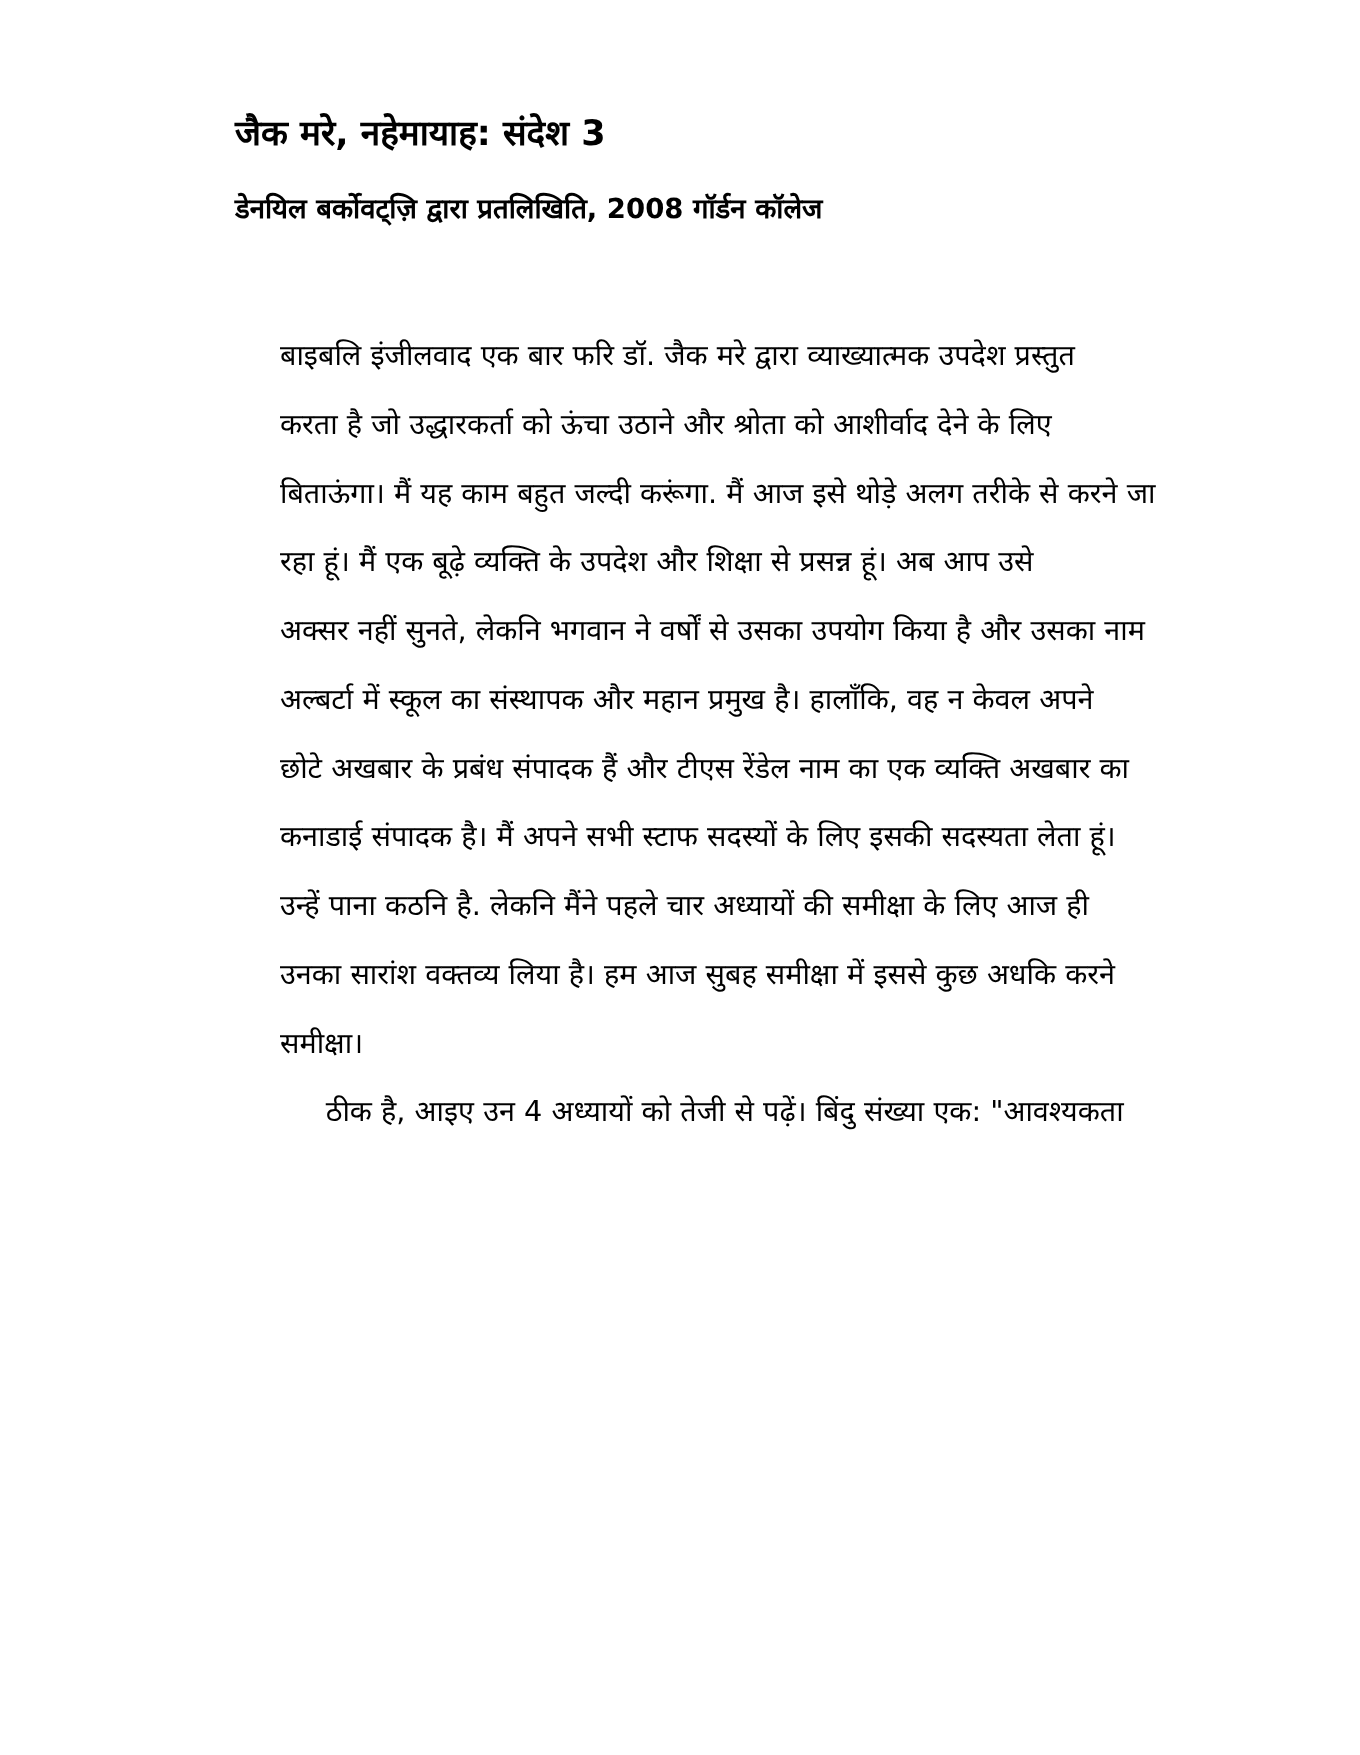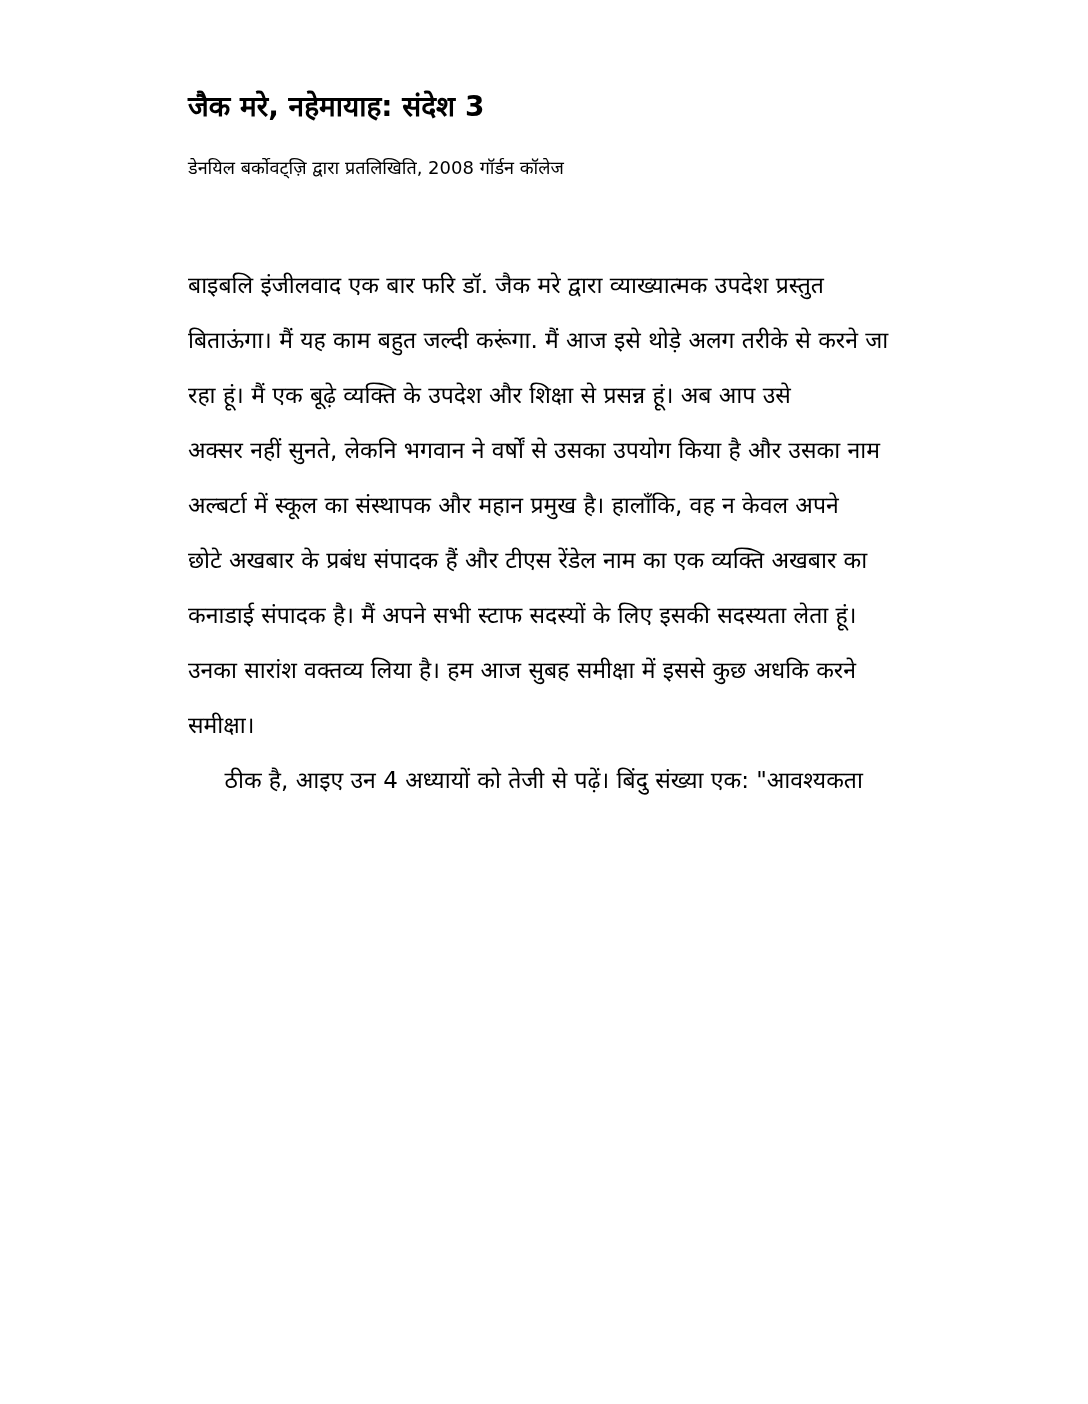--- a/index.html
+++ b/index.html
@@ -21,57 +21,60 @@
     color: #000000;
     background: #ffffff;
   }
   .title {
     font-size: 28px;
     font-weight: 700;
     line-height: 38px;
     margin: 0;
   }
   .subtitle {
-    font-size: 18px;
-    font-weight: 400;
+    font-size: 22px;
+    font-weight: 700;
     line-height: 32px;
     margin: 26px 0 0 0;
   }
   .doc-body {
     margin-top: 74px;
     font-size: 23px;
     font-weight: 400;
   }
   .paragraph {
     margin: 0;
     padding: 0;
   }
   .line {
     height: 55px;
     line-height: 55px;
     white-space: nowrap;
+    margin-left: 36px;
   }
 </style>
 </head>
 <body>
 
 <div class="page">
   <h1 class="title">जैक मरे, नहेमायाह: संदेश 3</h1>
   <h2 class="subtitle">डेनयिल बर्कोवट्ज़ि द्वारा प्रतलिखिति, 2008 गॉर्डन कॉलेज</h2>
   <div class="doc-body">
       <div class="paragraph">
         <div class="line">बाइबलि इंजीलवाद एक बार फरि डॉ. जैक मरे द्वारा व्याख्यात्मक उपदेश प्रस्तुत</div>
+        <div class="line">करता है जो उद्धारकर्ता को ऊंचा उठाने और श्रोता को आशीर्वाद देने के लिए</div>
       </div>
       <div class="paragraph">
         <div class="line">बिताऊंगा। मैं यह काम बहुत जल्दी करूंगा. मैं आज इसे थोड़े अलग तरीके से करने जा</div>
         <div class="line">रहा हूं। मैं एक बूढ़े व्यक्ति के उपदेश और शिक्षा से प्रसन्न हूं। अब आप उसे</div>
         <div class="line">अक्सर नहीं सुनते, लेकनि भगवान ने वर्षों से उसका उपयोग किया है और उसका नाम</div>
         <div class="line">अल्बर्टा में स्कूल का संस्थापक और महान प्रमुख है। हालाँकि, वह न केवल अपने</div>
         <div class="line">छोटे अखबार के प्रबंध संपादक हैं और टीएस रेंडेल नाम का एक व्यक्ति अखबार का</div>
         <div class="line">कनाडाई संपादक है। मैं अपने सभी स्टाफ सदस्यों के लिए इसकी सदस्यता लेता हूं।</div>
+        <div class="line">उन्हें पाना कठनि है. लेकनि मैंने पहले चार अध्यायों की समीक्षा के लिए आज ही</div>
         <div class="line">उनका सारांश वक्तव्य लिया है। हम आज सुबह समीक्षा में इससे कुछ अधकि करने</div>
         <div class="line">समीक्षा।</div>
       </div>
       <div class="paragraph">
         <div class="line">&nbsp;&nbsp;&nbsp;&nbsp;&nbsp;ठीक है, आइए उन 4 अध्यायों को तेजी से पढ़ें। बिंदु संख्या एक: "आवश्यकता</div>
       </div>
     </div>
 </div>
 
 </body></html>

